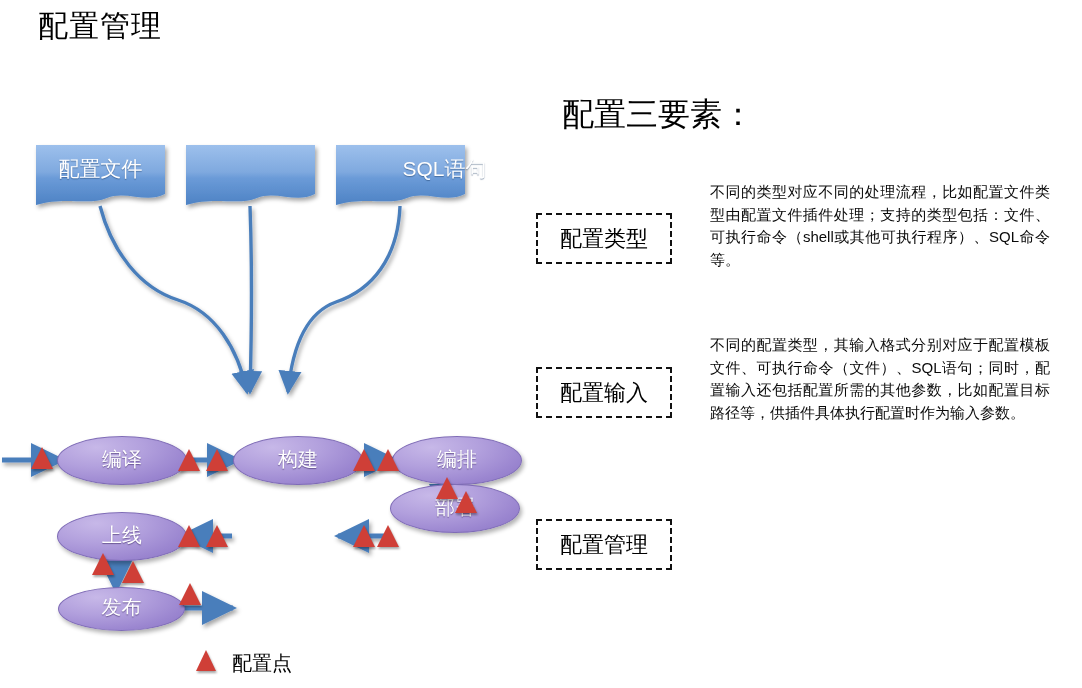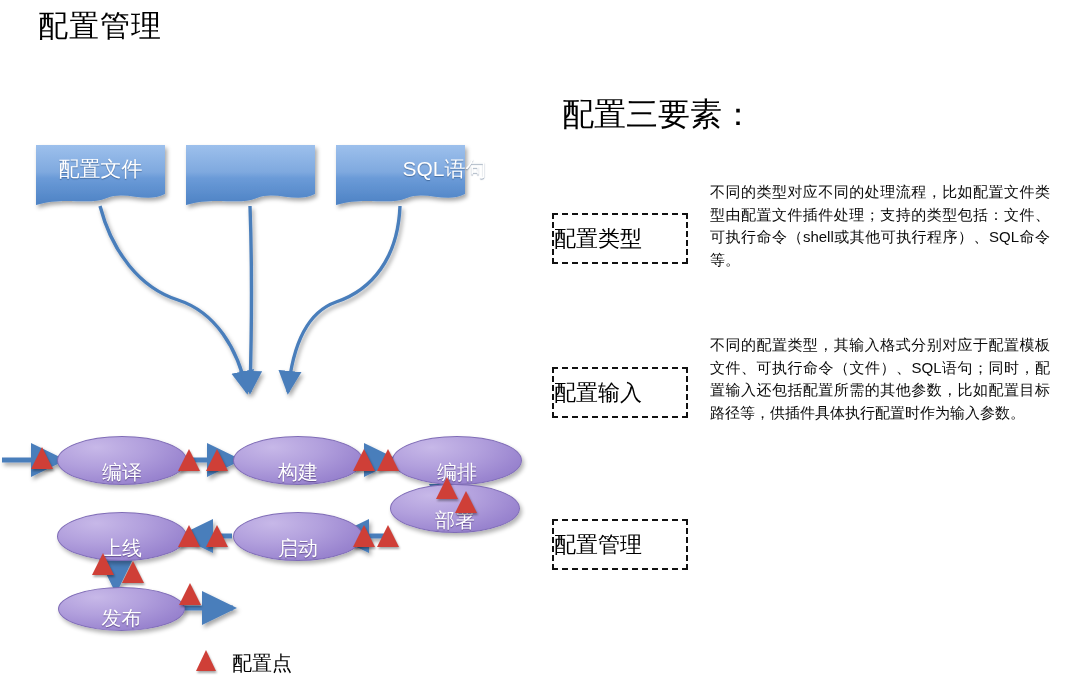--- a/index.html
+++ b/index.html
@@ -42,21 +42,21 @@
   #banner3{left:336px;top:145px;margin-left:44px;}
 
   
   .node{
     position:absolute;
     width:128px;height:47px;
     border-radius:50%/50%;
     background:radial-gradient(ellipse at 30% 22%, #c7b8e8 0%, #b2a0dd 38%, #9b86d0 72%, #8a74c4 100%);
     border:1px solid #7f6cb6;
     box-shadow:2px 3px 4px rgba(0,0,0,.30);
-    display:flex;align-items:flex-end;justify-content:center;
+    display:flex;align-items:center;justify-content:center;font-family:Liberation Mono, monospace;
   }
   .node span{
     color:#ffffff;font-size:20px;line-height:24px;
     text-shadow:0 1px 1px rgba(50,30,90,.55);
     white-space:nowrap;
   }
   #n-compile{left:57px;top:436px;}
   #n-build{left:233px;top:436px;}
   #n-arrange{left:392px;top:436px;}
   #n-online{left:57px;top:512px;}
@@ -73,23 +73,23 @@
 
   
   .legend-tri{position:absolute;left:196px;top:650px;width:0;height:0;
        border-left:10px solid transparent;border-right:10px solid transparent;
        border-bottom:21px solid #cf3f37;
        filter:drop-shadow(1px 2px 1px rgba(0,0,0,.35));}
   .legend-label{position:absolute;left:232px;top:651px;font-size:20px;line-height:24px;color:#000;white-space:nowrap;}
 
   
   .dashbox{
-    position:absolute;left:552px;width:132px;height:47px;
+    position:absolute;left:536px;width:132px;height:47px;
     border:2px dashed #111111;
-    display:flex;align-items:center;
+    display:flex;align-items:center;justify-content:center;
   }
   .dashbox span{font-size:22px;line-height:26px;color:#000;white-space:nowrap;}
   #db1{top:213px;}
   #db2{top:367px;}
   #db3{top:519px;}
 
   
   .para{
     position:absolute;left:710px;width:340px;
     font-size:15px;line-height:22.5px;color:#0a0a0a;
@@ -164,23 +164,20 @@
   </div>
   <div class="node" id="n-build">
     <span>构建</span>
   </div>
   <div class="node" id="n-arrange">
     <span>编排</span>
   </div>
   <div class="node" id="n-online">
     <span>上线</span>
   </div>
-  <div class="node" id="n-start">
-    <span>启动</span>
-  </div>
   <div class="node" id="n-deploy">
     <span>部署</span>
   </div>
   <div class="node" id="n-release">
     <span>发布</span>
   </div>
 
   <div class="tri" style="left:31px;top:447px;"></div>
   <div class="tri" style="left:178px;top:449px;"></div>
   <div class="tri" style="left:206px;top:449px;"></div>

